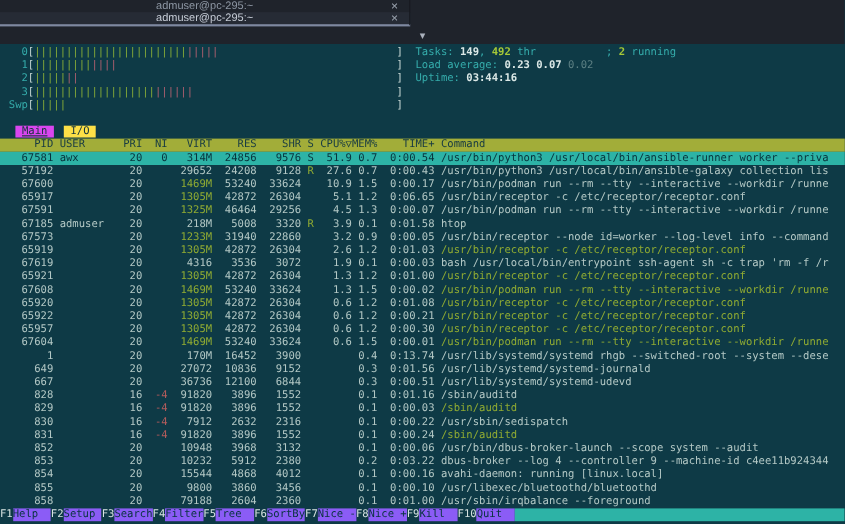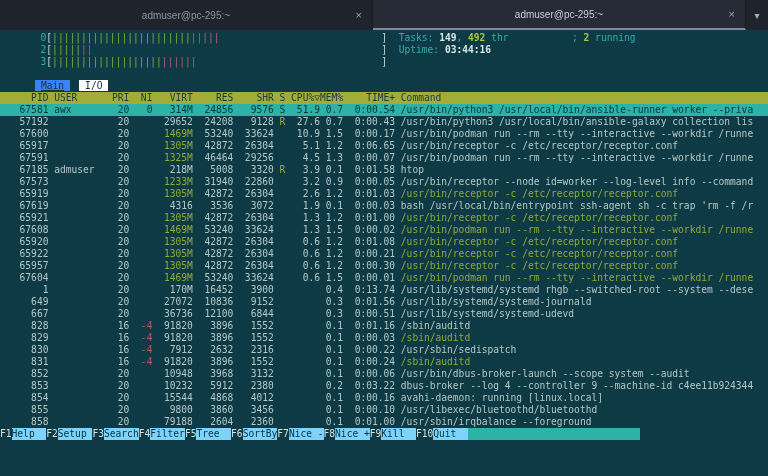--- a/index.html
+++ b/index.html
@@ -1,46 +1,46 @@
 <!DOCTYPE html>
 <html><head>
 <meta charset="utf-8">
 <style>
   html,body{margin:0;padding:0;width:768px;height:476px;overflow:hidden;background:#0e3a46;}
   
-  .tabbar{height:30px;background:#1f232b;display:flex;align-items:stretch;font-family:"Liberation Sans",sans-serif;}
+  .tabbar{height:40px;background:#1f232b;display:flex;align-items:stretch;font-family:"Liberation Sans",sans-serif;flex-direction:column;}
   .wtab{position:relative;width:372px;display:flex;align-items:center;justify-content:center;color:#8d96a3;font-size:10px;border-right:1px solid #171a20;}
   .wtab.active{background:#262b35;color:#c6ccd6;border-bottom:2px solid #7e88a0;}
   .wtab .tab-close{position:absolute;right:10px;top:50%;transform:translateY(-50%);color:#9aa2ae;font-size:11px;}
   .tab-caret{flex:1;display:flex;align-items:center;justify-content:center;color:#aab1bc;font-size:10px;}
   
   .term{font-family:"DejaVu Sans Mono","Liberation Mono",monospace;font-size:9.6px;padding:2px 0 0 8px;color:#b3c8c5;}
-  .line{white-space:pre;height:12px;line-height:12px;overflow:hidden;margin-left:21px;}
+  .line{white-space:pre;height:12px;line-height:12px;overflow:hidden;}
   .lab{color:#35acab;}
   .b{color:#dbe8e6;font-weight:bold;}
   .bg{color:#a6c937;font-weight:bold;}
   .dim{color:#5d8084;}
   .mg{color:#86ab37;}      
   .mr{color:#b06070;}      
   .mb{color:#5575d6;}      
   .br{color:#c8d8d5;}      
   .mtext{color:#93aab0;}
   .scr-tab{padding:0 6px;}
-  .scr-tab.main{background:#3b82f6;color:#14343c;margin-left:6px;text-decoration:underline;}
-  .scr-tab.io{background:#ffffff;color:#12333c;margin-left:9px;}
+  .scr-tab.main{background:#d946ef;color:#14343c;margin-left:6px;text-decoration:underline;}
+  .scr-tab.io{background:#fde047;color:#12333c;margin-left:9px;}
   .header{background:#a2ad39;color:#173a42;width:768px;margin-left:-8px;padding-left:8px;}
   .row{width:768px;margin-left:-8px;padding-left:8px;}
   .row .green{color:#90ab32;}
   .row .red{color:#b35c5c;}
   .row.sel{background:#2db3a6;}
   .row.sel span{color:#07333d !important;}
   
-  .fbar{display:flex;width:640px;margin-left:-8px;padding-left:0;}
+  .fbar{display:flex;width:768px;margin-left:-8px;padding-left:0;}
   .fk{color:#d7e3e1;}
-  .fl{background:#7dd3fc;color:#07333d;}
+  .fl{background:#8b5cf6;color:#07333d;}
   .fill{flex:1;background:#2db3a6;}
 </style>
 </head>
 <body>
 
 <div>
   <div class="tabbar">
     <div class="wtab">
       <span>admuser@pc-295:~</span>
       <span class="tab-close">×</span>
@@ -48,22 +48,24 @@
     <div class="wtab active">
       <span>admuser@pc-295:~</span>
       <span class="tab-close">×</span>
     </div>
     <div class="tab-caret">▾</div>
   </div>
 
   <div class="term">
     <div id="meters">
         <div class="line"><span class="lab">  0</span><span class="br">[</span><span class="mg">||||||||||||||||||||||||</span><span class="mr">|||||</span><span>                            </span><span class="br">]</span><span>  </span><span class="lab">Tasks: </span><span class="b">149</span><span class="lab">, </span><span class="bg">492</span><span class="lab"> thr</span><span class="lab">           ; </span><span class="bg">2</span><span class="lab"> running</span></div>
+        <div class="line"><span class="lab">  1</span><span class="br">[</span><span class="mg">|||||||||</span><span class="mr">||||</span><span>                                            </span><span class="br">]</span><span>  </span><span class="lab">Load average: </span><span class="b">0.23 </span><span class="b">0.07 </span><span class="dim">0.02</span></div>
         <div class="line"><span class="lab">  2</span><span class="br">[</span><span class="mg">|||||</span><span class="mr">||</span><span>                                                  </span><span class="br">]</span><span>  </span><span class="lab">Uptime: </span><span class="b">03:44:16</span></div>
         <div class="line"><span class="lab">  3</span><span class="br">[</span><span class="mg">|||||||||||||||||||</span><span class="mr">||||||</span><span>                                </span><span class="br">]</span></div>
+        <div class="line"><span class="lab">Swp</span><span class="br">[</span><span class="mg">|||||</span><span>                                                    </span><span class="br">]</span></div>
       </div>
     <div class="line"> </div>
     <div class="line"><span class="scr-tab main">Main</span><span class="scr-tab io">I/O</span></div>
     <div id="header-row" class="line header"><span>    PID </span><span>USER      </span><span>PRI </span><span> NI </span><span>  VIRT </span><span>   RES </span><span>   SHR </span><span>S </span><span>CPU%▽</span><span>MEM% </span><span>   TIME+ </span><span>Command</span></div>
     <div id="rows">
         <div class="line row sel"><span>  67581 </span><span>awx       </span><span> 20 </span><span>  0 </span><span>  314M </span><span> 24856 </span><span>  9576 </span><span>S </span><span> 51.9</span><span> 0.7 </span><span> 0:00.54 </span><span>/usr/bin/python3 /usr/local/bin/ansible-runner worker --priva</span></div>
         <div class="line row"><span>  57192 </span><span>          </span><span> 20 </span><span>    </span><span> 29652 </span><span> 24208 </span><span>  9128 </span><span class="green">R </span><span> 27.6</span><span> 0.7 </span><span> 0:00.43 </span><span>/usr/bin/python3 /usr/local/bin/ansible-galaxy collection lis</span></div>
         <div class="line row"><span>  67600 </span><span>          </span><span> 20 </span><span>    </span><span class="green"> 1469M </span><span> 53240 </span><span> 33624 </span><span>  </span><span> 10.9</span><span> 1.5 </span><span> 0:00.17 </span><span>/usr/bin/podman run --rm --tty --interactive --workdir /runne</span></div>
         <div class="line row"><span>  65917 </span><span>          </span><span> 20 </span><span>    </span><span class="green"> 1305M </span><span> 42872 </span><span> 26304 </span><span>  </span><span>  5.1</span><span> 1.2 </span><span> 0:06.65 </span><span>/usr/bin/receptor -c /etc/receptor/receptor.conf</span></div>
         <div class="line row"><span>  67591 </span><span>          </span><span> 20 </span><span>    </span><span class="green"> 1325M </span><span> 46464 </span><span> 29256 </span><span>  </span><span>  4.5</span><span> 1.3 </span><span> 0:00.07 </span><span>/usr/bin/podman run --rm --tty --interactive --workdir /runne</span></div>

